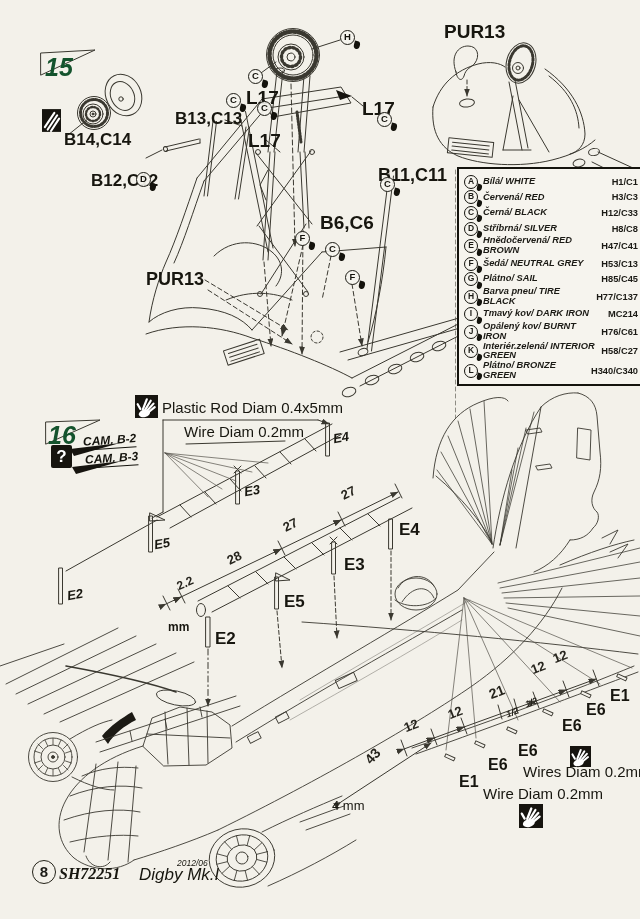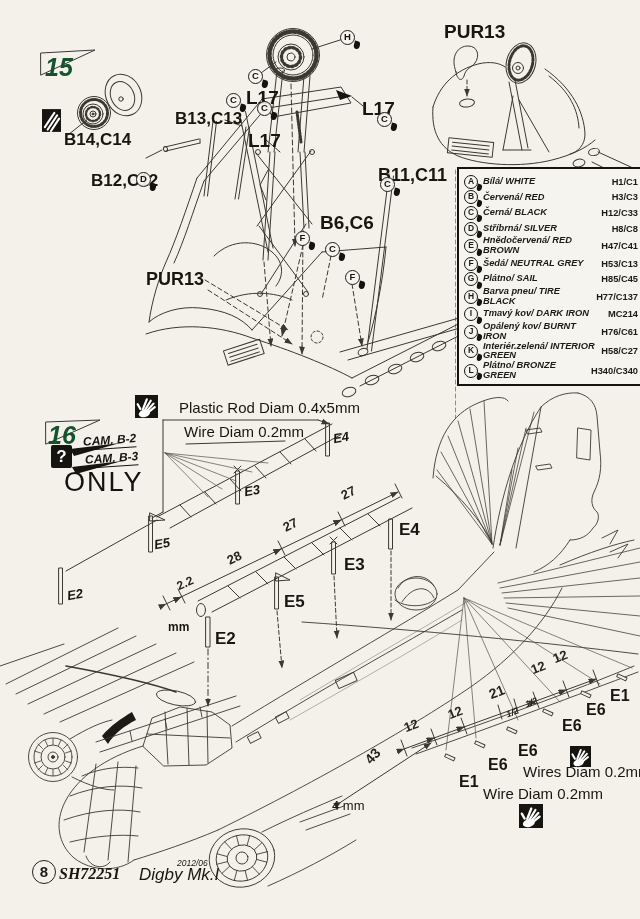--- a/index.html
+++ b/index.html
@@ -580,22 +580,21 @@
         <div class="crow">
           <span class="led"><span>L</span><span class="drop"></span></span>
           <span class="cname">Plátno/ BRONZE GREEN</span>
           <span class="ccode">H340/C340</span>
         </div>
       </div>
   </div>
 
   <div class="cam" style="left:83px;top:433px;">CAM. B-2</div>
   <div class="cam" style="left:85px;top:451px;">CAM. B-3</div>
-  <div class="only" style="left:64px;top:467px;">ONLY</div>
-  <div class="lbl" style="left:162px;top:400px;font-size:15px;font-weight:500;margin-left:17px;">Plastic Rod Diam 0.4x5mm</div>
+  <div class="lbl" style="left:162px;top:400px;font-size:15px;font-weight:500;">Plastic Rod Diam 0.4x5mm</div>
   <div class="lbl" style="left:184px;top:424px;font-size:15px;font-weight:500;">Wire Diam 0.2mm</div>
 
   <div class="lbl it" style="left:333px;top:431px;font-size:13px;font-weight:600;transform:rotate(-10deg);">E4</div>
   <div class="lbl it" style="left:244px;top:484px;font-size:13px;font-weight:600;transform:rotate(-10deg);">E3</div>
   <div class="lbl it" style="left:154px;top:537px;font-size:13px;font-weight:600;transform:rotate(-10deg);">E5</div>
   <div class="lbl it" style="left:67px;top:588px;font-size:13px;font-weight:600;transform:rotate(-10deg);">E2</div>
 
   <div class="lbl" style="left:399px;top:521px;font-size:17px;">E4</div>
   <div class="lbl" style="left:344px;top:556px;font-size:17px;">E3</div>
   <div class="lbl" style="left:284px;top:593px;font-size:17px;">E5</div>

